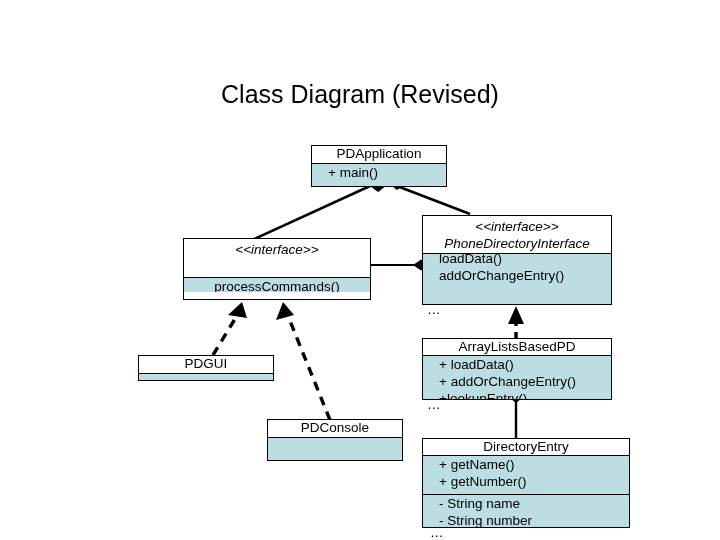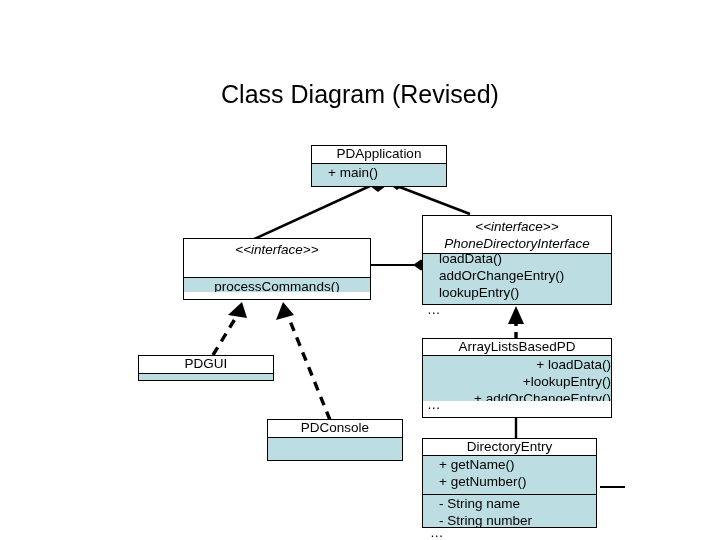--- a/index.html
+++ b/index.html
@@ -155,38 +155,37 @@
   </div>
 
   <div class="uml-box" style="left:422px; top:215px; width:190px; height:90px;">
     <div class="uml-head" style="height:37px; padding-top:2px;">
       <div class="uml-line center italic">&lt;&lt;interface&gt;&gt;</div>
       <div class="uml-line center italic">PhoneDirectoryInterface</div>
     </div>
     <div class="uml-compartment sep" style="height:53px; padding-top:0px;">
       <div class="uml-line" style="margin-top:-4px;">loadData()</div>
       <div class="uml-line">addOrChangeEntry()</div>
-      <div class="uml-line">lookupEntry()</div>
     </div>
   </div>
   <div class="ellipsis" style="left:427px; top:303px;">…</div>
 
-  <div class="uml-box" style="left:422px; top:338px; width:190px; height:80px;">
+  <div class="uml-box" style="left:422px; top:338px; width:190px; height:62px;">
     <div class="uml-head" style="height:16px;">
       <div class="uml-line center" style="margin-top:-1px;">ArrayListsBasedPD</div>
     </div>
-    <div class="uml-compartment sep" style="height:46px;text-align:right;">
+    <div class="uml-compartment sep" style="height:46px;">
       <div class="uml-line">+ loadData()</div>
+      <div class="uml-line">+ addOrChangeEntry()</div>
       <div class="uml-line">+lookupEntry()</div>
-      <div class="uml-line">+ addOrChangeEntry()</div>
     </div>
   </div>
   <div class="ellipsis" style="left:427px; top:398px;">…</div>
 
-  <div class="uml-box" style="left:422px; top:438px; width:175px; height:90px;">
+  <div class="uml-box" style="left:422px; top:438px; width:208px; height:90px;">
     <div class="uml-head" style="height:16px;">
       <div class="uml-line center" style="margin-top:-1px;">DirectoryEntry</div>
     </div>
     <div class="uml-compartment sep" style="height:39px;">
       <div class="uml-line">+ getName()</div>
       <div class="uml-line">+ getNumber()</div>
     </div>
     <div class="uml-compartment sep" style="height:35px;">
       <div class="uml-line">- String name</div>
       <div class="uml-line">- String number</div>

